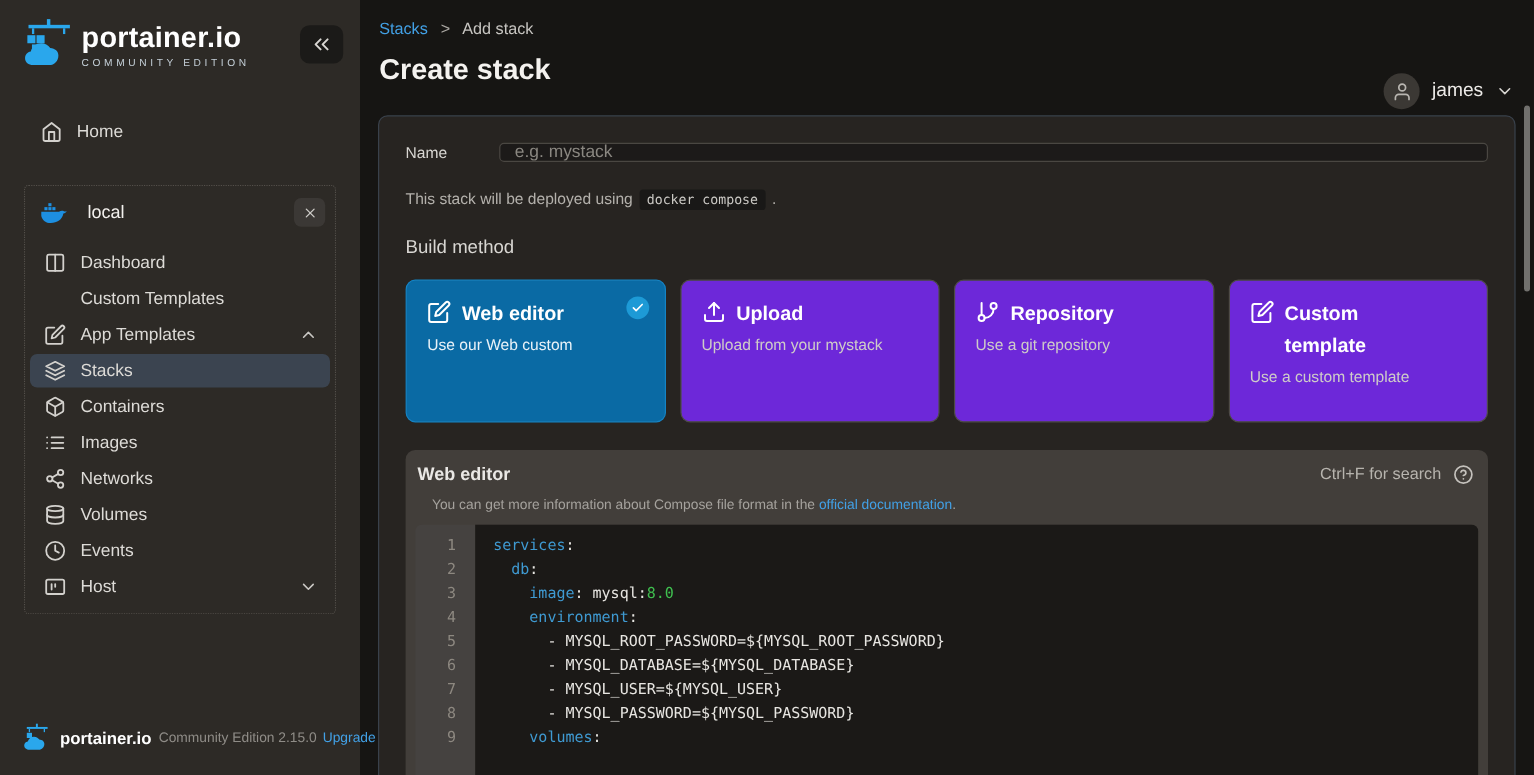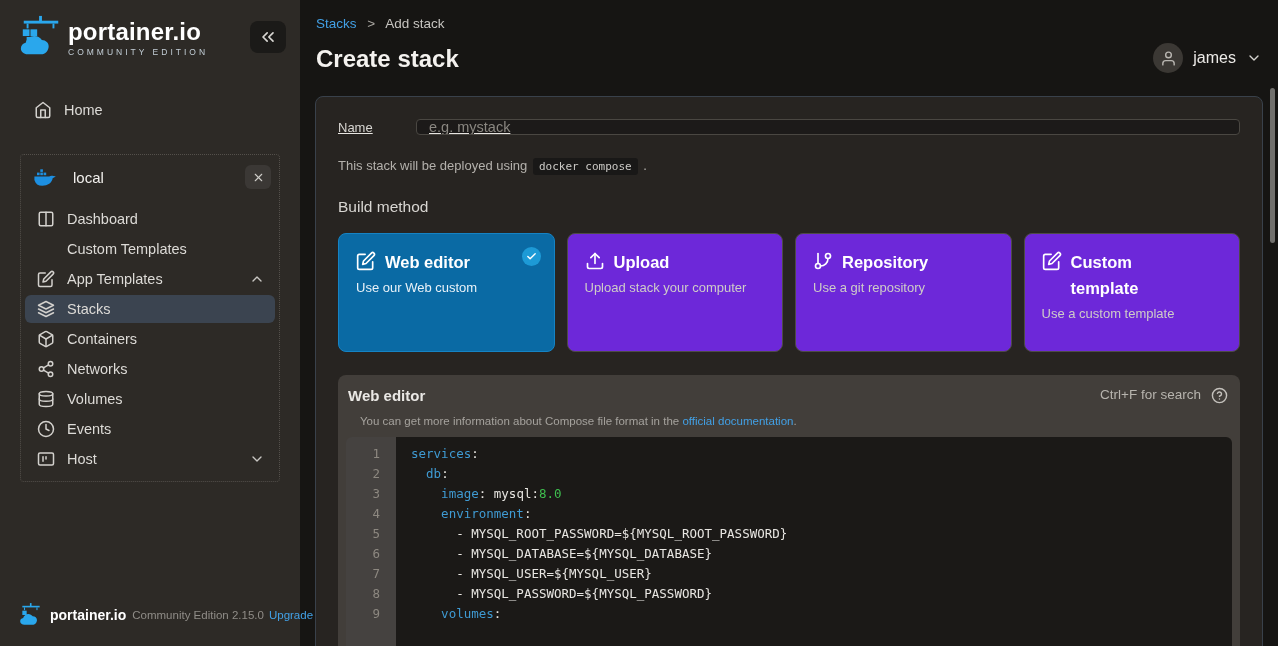--- a/index.html
+++ b/index.html
@@ -35,30 +35,30 @@
   .f-brand { font-size:14px; font-weight:bold; color:#ffffff; margin-right:6px; }
   .f-edition { font-size:11.5px; color:#8f8c87; margin-right:5px; }
   .f-upgrade { font-size:11.5px; color:var(--link,#42a0e5); cursor:pointer; }
 
   
   .main { position:absolute; left:300px; top:0; right:0; bottom:0; }
   .breadcrumb { position:absolute; left:16px; top:16px; font-size:13.5px; color:#c7c5c1; }
   .breadcrumb .bc-link { color:var(--link,#42a0e5); cursor:pointer; }
   .breadcrumb .bc-sep { margin:0 7px; color:#a9a6a1; }
   .page-title { position:absolute; left:16px; top:45px; font-size:24px; font-weight:bold; color:#f4f2ef; }
-  .user-chip { position:absolute; right:16px; top:43px; display:flex; align-items:center; cursor:pointer; }
+  .user-chip { position:absolute; right:16px; top:61px; display:flex; align-items:center; cursor:pointer; }
   .avatar { width:30px; height:30px; border-radius:50%; background:#3b3834; color:#b9b6b1;
     display:flex; align-items:center; justify-content:center; margin-right:10px; }
   .user-name { font-size:16px; color:#eceae7; margin-right:10px; }
   .user-chev { width:16px; height:16px; color:#d6d4d0; }
 
   .card { position:absolute; left:15px; right:15px; top:96px; bottom:-24px;
     background:#272421; border:1px solid #39414b; border-radius:8px; padding:22px; overflow:hidden; }
 
-  .form-row { display:flex; align-items:center;text-decoration:underline; }
+  .form-row { display:flex; align-items:center; }
   .form-label { width:78px; font-size:13px; color:#d8d6d2; }
   .name-input { flex:1; height:16px; background:#1c1a19; border:1px solid #4a4742; border-radius:4px;
     color:#e8e6e2; font-size:14.5px; padding:0 12px; outline:none; font-family:"Liberation Sans",sans-serif; }
   .name-input::placeholder { color:#8a8781; }
 
   .deploy-note { margin-top:23px; font-size:13px; color:#b4b1ac; }
   .code-chip { background:#191817; border-radius:3px; padding:2px 6px; margin:0 2px;
     font-family:"DejaVu Sans Mono", monospace; font-size:11px; color:#cbc9c5; }
 
   .section-heading { margin-top:25px; font-size:15.5px; color:#d8d6d2; }
@@ -207,20 +207,33 @@
               <path d="M21 16V8a2 2 0 0 0-1-1.73l-7-4a2 2 0 0 0-2 0l-7 4A2 2 0 0 0 3 8v8a2 2 0 0 0 1 1.73l7 4a2 2 0 0 0 2 0l7-4A2 2 0 0 0 21 16z"></path>
               <polyline points="3.27 6.96 12 12.01 20.73 6.96"></polyline>
               <line x1="12" y1="22.08" x2="12" y2="12"></line>
             </svg>
           </span>
           <span class="grow">Containers</span>
         </div>
         <div class="side-item">
           <span class="ic">
             <svg class="fe" viewBox="0 0 24 24">
+              <line x1="8" y1="6" x2="21" y2="6"></line>
+              <line x1="8" y1="12" x2="21" y2="12"></line>
+              <line x1="8" y1="18" x2="21" y2="18"></line>
+              <line x1="3" y1="6" x2="3.01" y2="6"></line>
+              <line x1="3" y1="12" x2="3.01" y2="12"></line>
+              <line x1="3" y1="18" x2="3.01" y2="18"></line>
+            </svg>
+          </span>
+          <span class="grow">Images</span>
+        </div>
+        <div class="side-item">
+          <span class="ic">
+            <svg class="fe" viewBox="0 0 24 24">
               <circle cx="18" cy="5" r="3"></circle>
               <circle cx="6" cy="12" r="3"></circle>
               <circle cx="18" cy="19" r="3"></circle>
               <line x1="8.59" y1="13.51" x2="15.42" y2="17.49"></line>
               <line x1="15.41" y1="6.51" x2="8.59" y2="10.49"></line>
             </svg>
           </span>
           <span class="grow">Networks</span>
         </div>
         <div class="side-item">
@@ -332,21 +345,21 @@
               <polyline points="20 6 9 17 4 12"></polyline>
             </svg>
           </span>
         </div>
         <div class="bm-card">
           <div class="bm-title"><span class="ic"><svg class="fe" viewBox="0 0 24 24">
                 <path d="M21 15v4a2 2 0 0 1-2 2H5a2 2 0 0 1-2-2v-4"></path>
                 <polyline points="17 8 12 3 7 8"></polyline>
                 <line x1="12" y1="3" x2="12" y2="15"></line>
               </svg></span><span class="bm-title-text">Upload</span></div>
-          <div class="bm-sub">Upload stack your computer</div>
+          <div class="bm-sub">Upload from your mystack</div>
         </div>
         <div class="bm-card">
           <div class="bm-title"><span class="ic"><svg class="fe" viewBox="0 0 24 24">
                 <line x1="6" y1="3" x2="6" y2="15"></line>
                 <circle cx="18" cy="6" r="3"></circle>
                 <circle cx="6" cy="18" r="3"></circle>
                 <path d="M18 9a9 9 0 0 1-9 9"></path>
               </svg></span><span class="bm-title-text">Repository</span></div>
           <div class="bm-sub">Use a git repository</div>
         </div>

